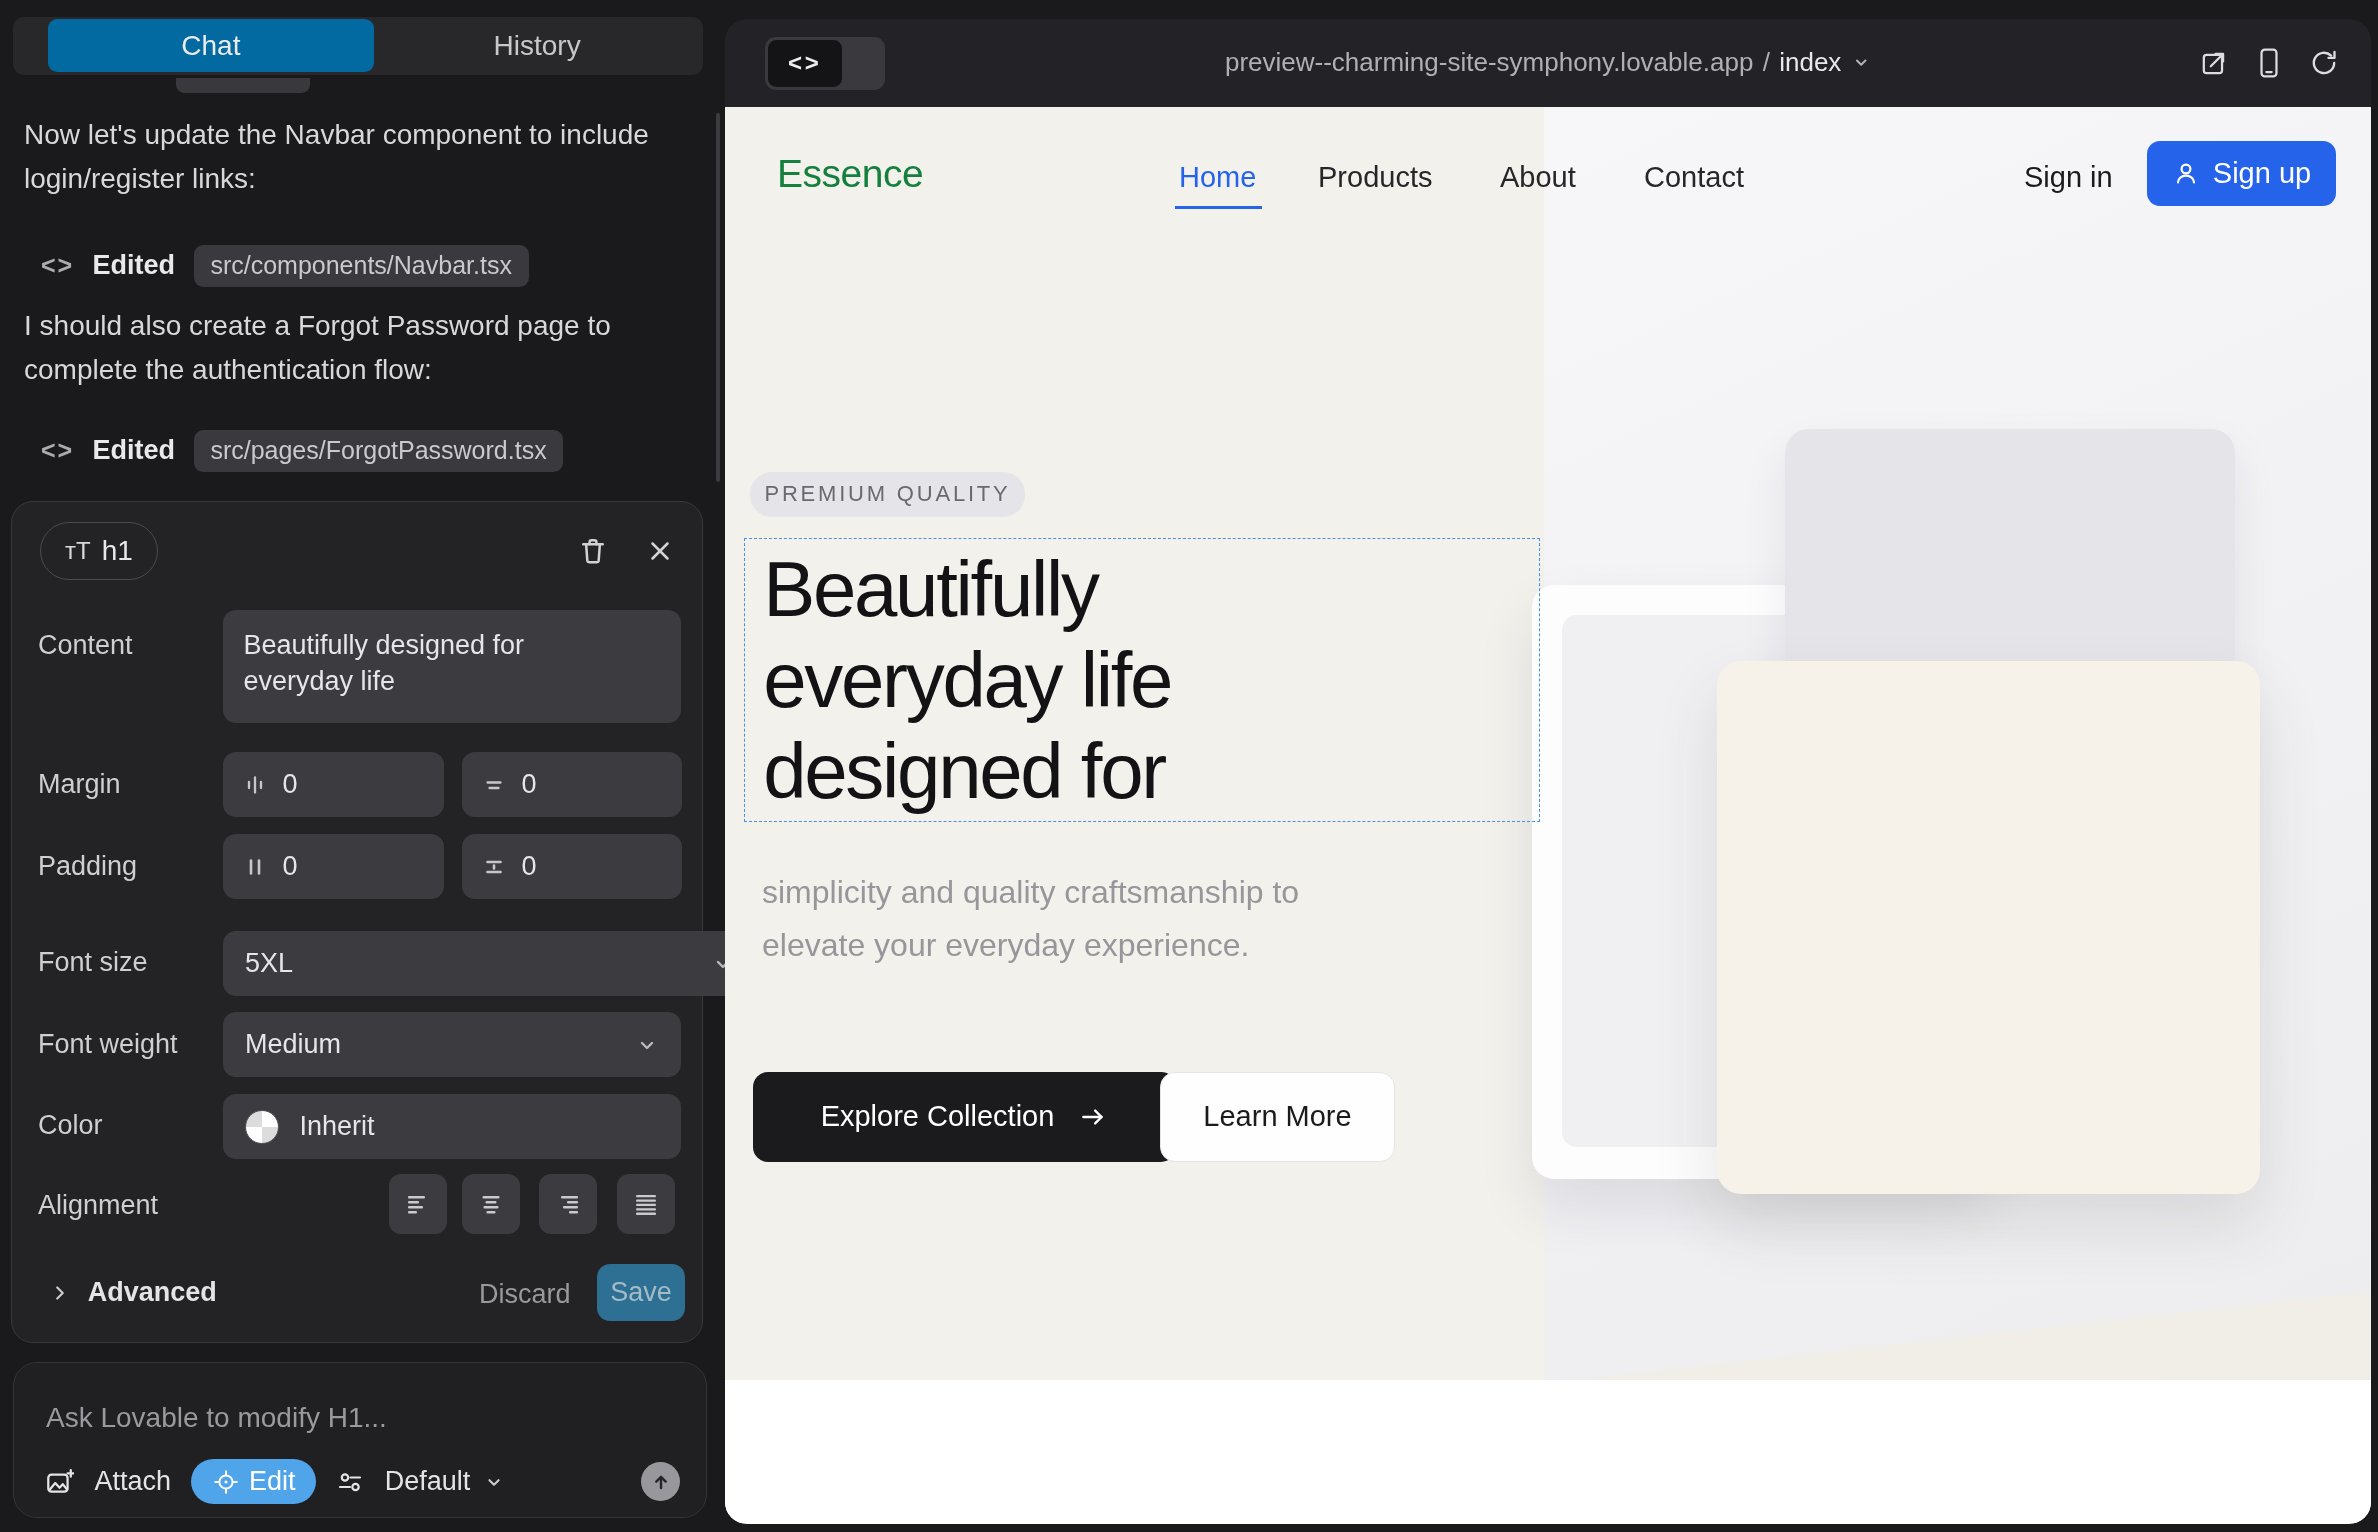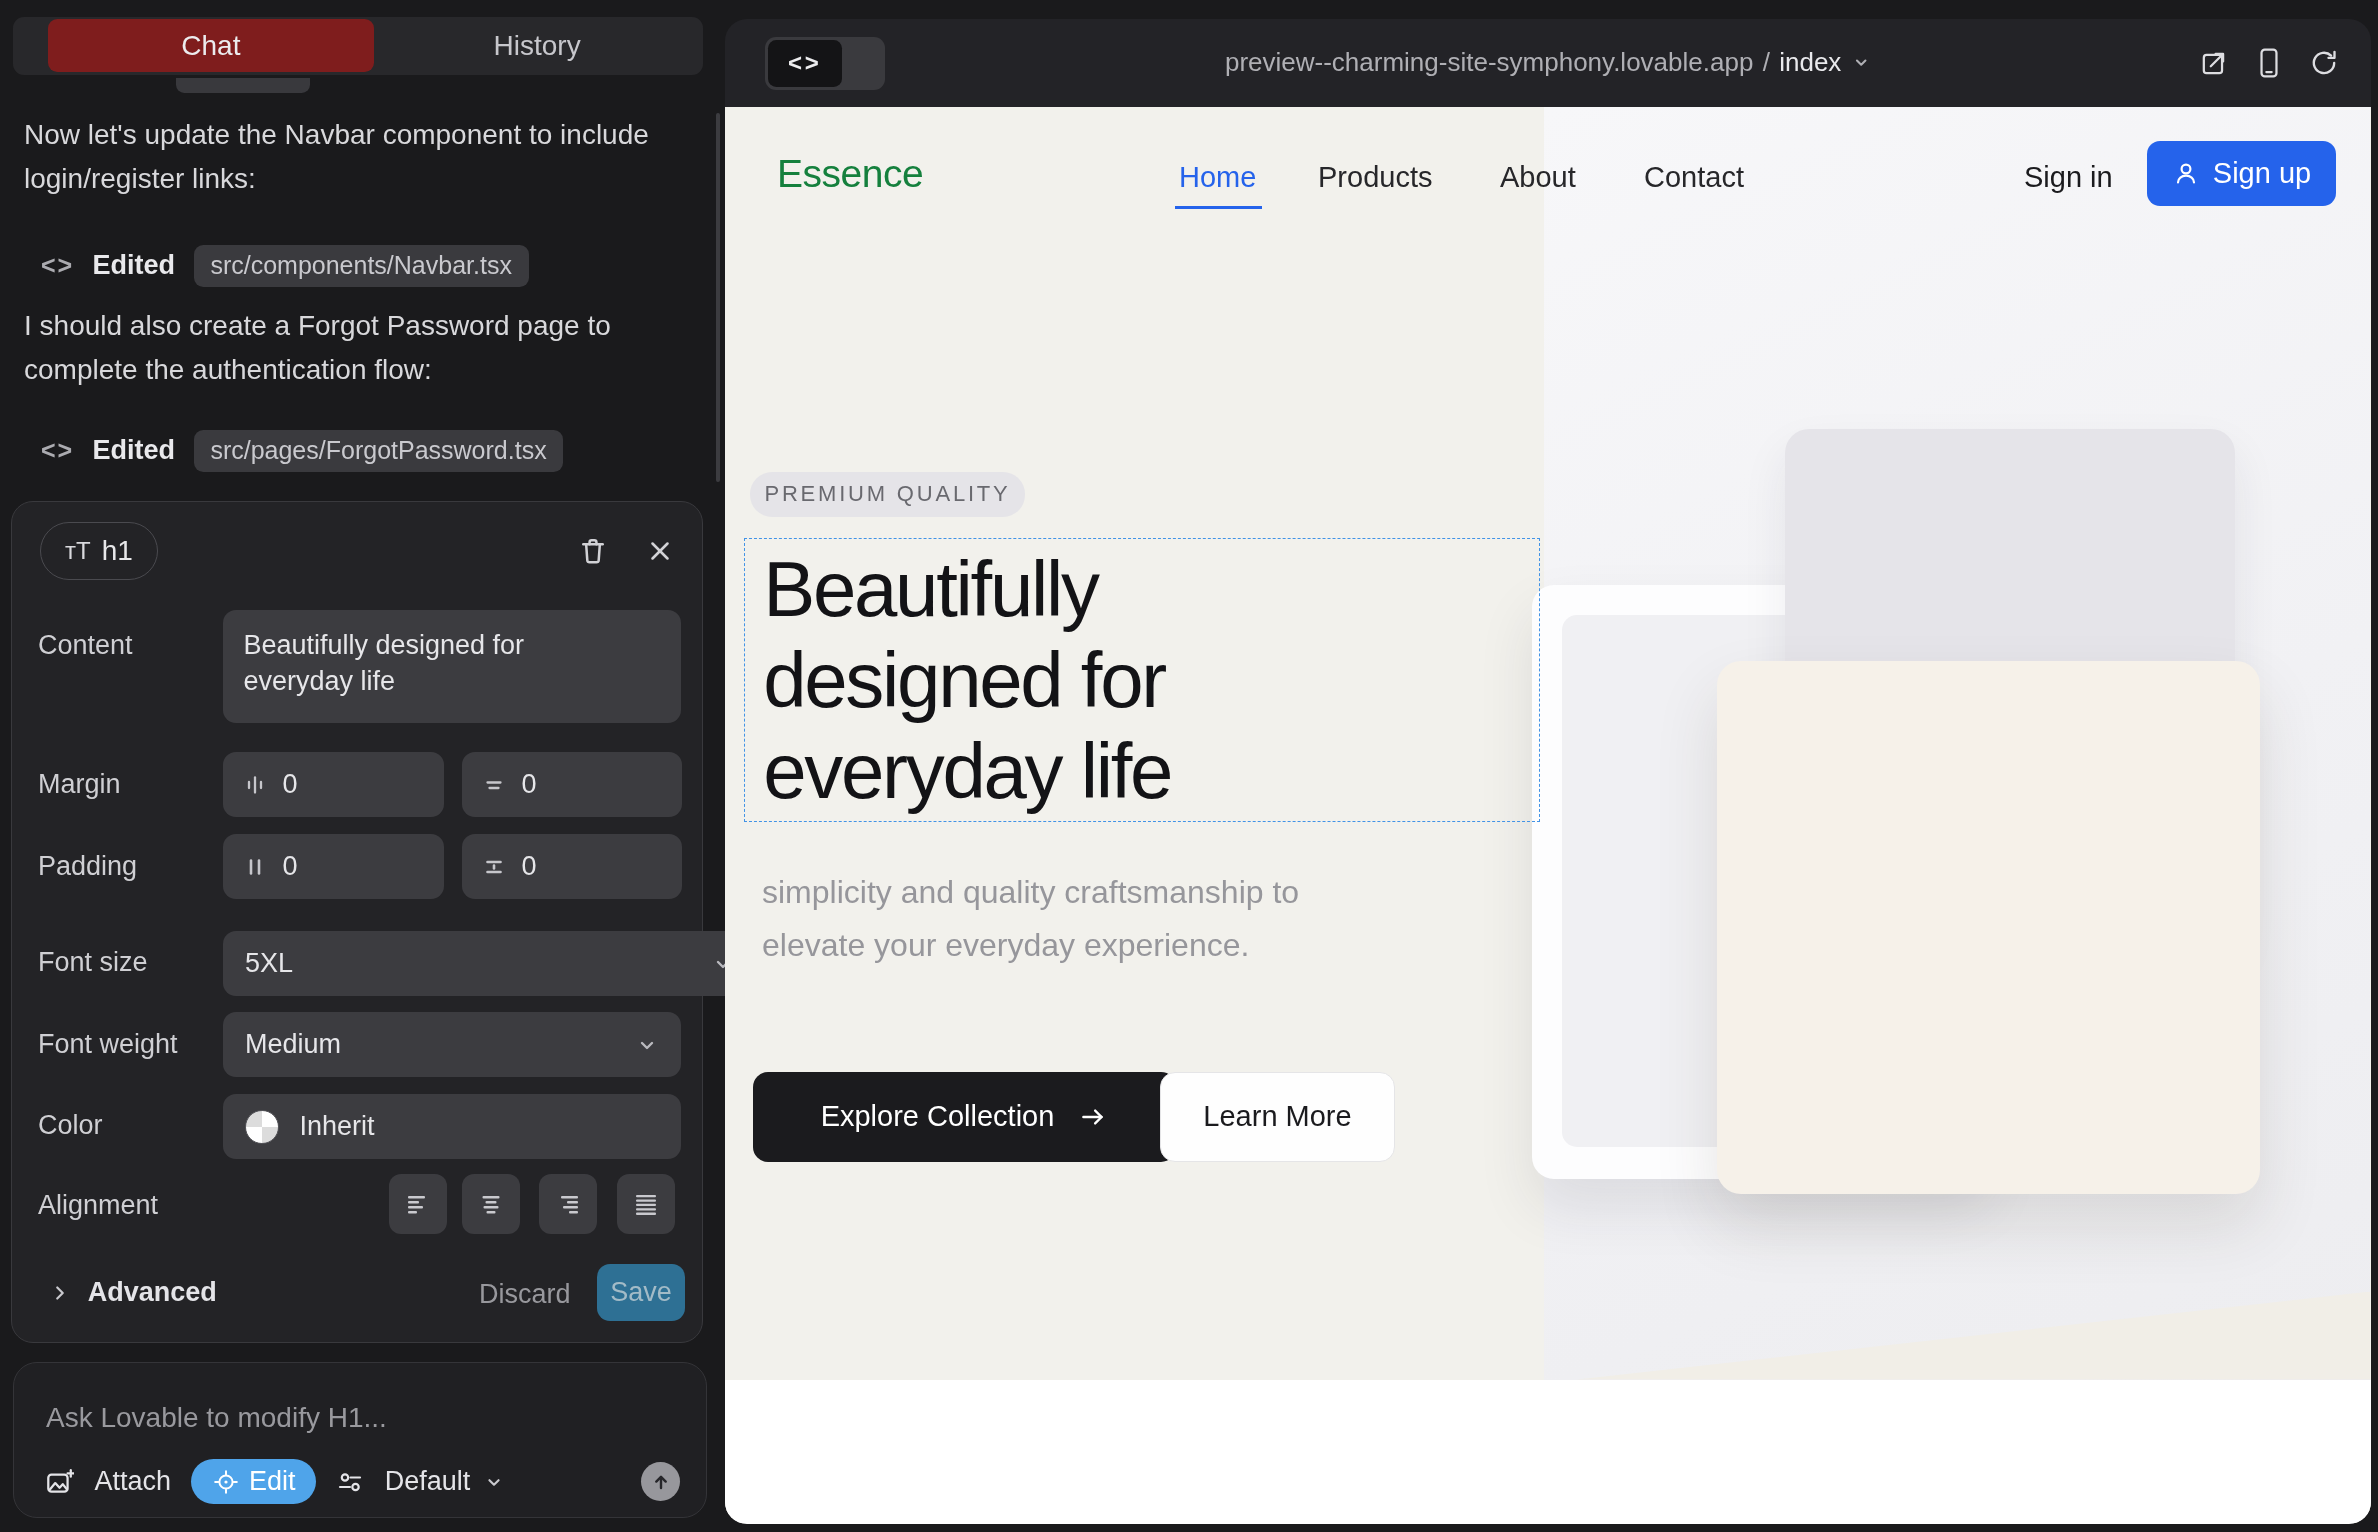--- a/index.html
+++ b/index.html
@@ -5,21 +5,21 @@
   html,body{margin:0;padding:0;background:#1A1A1C;}
   .app{position:relative;width:2378px;height:1532px;overflow:hidden;
        font-family:"Liberation Sans",sans-serif;background:#1A1A1C;}
   .abs{position:absolute;}
   svg{display:block;}
 
   
   .tabs{left:13px;top:16.7px;width:690px;height:58px;background:#28282B;border-radius:11px;
         display:flex;align-items:stretch;padding:2.8px;box-sizing:border-box;}
   .tab{flex:1;display:flex;align-items:center;justify-content:center;font-size:28px;color:#C7C7CC;border-radius:9.3px;}
-  .tab.active{background:#7f1d1d;color:#ECECEE;margin-left:32px;}
+  .tab.active{background:#0369a1;color:#ECECEE;margin-left:32px;}
   .pill-frag{left:176px;top:78px;width:134px;height:15px;background:#39393D;border-radius:0 0 8.3px 8.3px;}
   .msg{margin:0;font-size:28px;line-height:44px;color:#D8D8DB;width:664px;}
   .edit-row{display:flex;align-items:center;gap:18.6px;height:41px;}
   .code-glyph{font-size:25px;color:#ABABB0;letter-spacing:1.9px;font-weight:bold;}
   .edited{font-size:27px;font-weight:bold;color:#E9E9EC;}
   .file-pill{background:#3A3A3E;border-radius:9.3px;padding:6.5px 16.7px;font-size:25px;color:#C9C9CE;white-space:nowrap;}
   .scrollthumb{left:716px;top:113px;width:3.7px;height:369px;border-radius:1.9px;background:#3C3C40;}
 
   
   .panel{left:11px;top:501px;width:692px;height:842px;background:#232326;border:1.9px solid #39393D;
@@ -359,22 +359,22 @@
         <span>Sign up</span>
       </div>
 
       <div class="abs badge">
           <span>PREMIUM QUALITY</span>
         </div>
 
       <div class="abs selection">
         <h1 class="hero-h1">
           <span style="display:block;">Beautifully</span>
+          <span style="display:block;">everyday life</span>
           <span style="display:block;">designed for</span>
-          <span style="display:block;">everyday life</span>
         </h1>
       </div>
 
       <p class="abs hero-p">
         <span style="display:block;">simplicity and quality craftsmanship to</span>
         <span style="display:block;">elevate your everyday experience.</span>
       </p>
 
       <div class="abs cta1">
         <span>Explore Collection</span>

